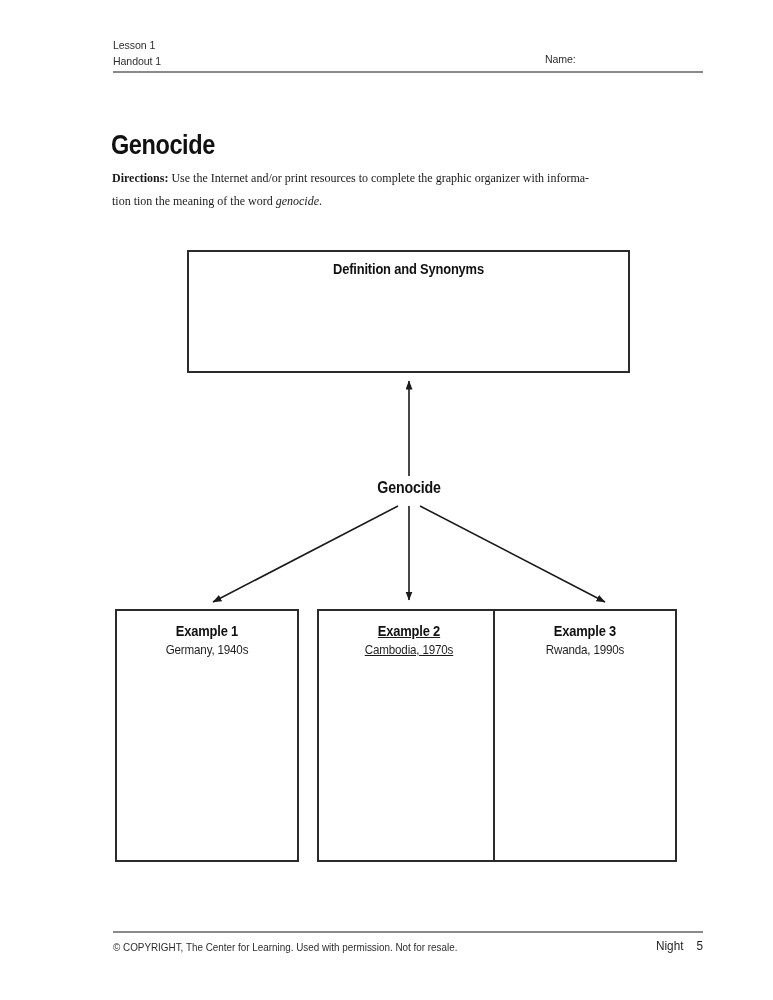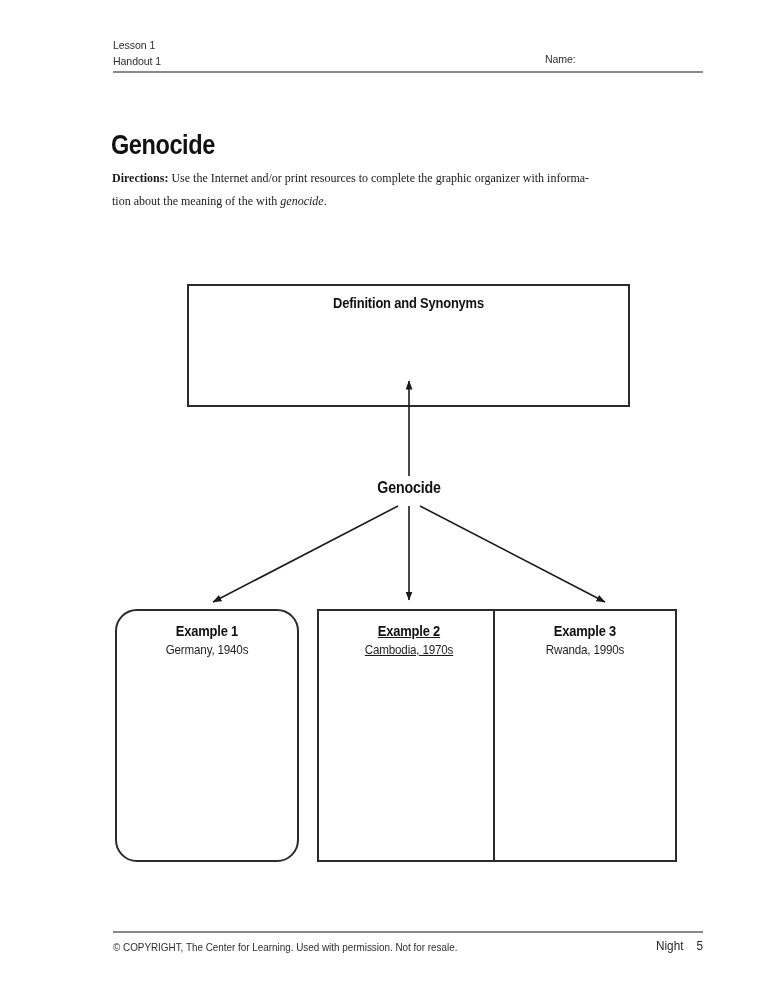--- a/index.html
+++ b/index.html
@@ -50,38 +50,38 @@
     font-family: "Liberation Serif", serif;
     font-size: 12px; line-height: 23px; color: #1a1a1a;
   }
   .directions b { font-weight: bold; }
   .directions i { font-style: italic; }
 
   
   .def-box {
     position: absolute; left: 187px; top: 250px;
     width: 443px; height: 123px;
-    border: 2px solid #2b2b2b; background: #ffffff; margin-top: 34px;
+    border: 2px solid #2b2b2b; background: #ffffff;
   }
   .box-title {
     margin-top: 8px; text-align: center;
     font-size: 15px; font-weight: bold; color: #111111;
   }
 
   .center-label {
     position: absolute; left: 309px; top: 478px; width: 200px;
     text-align: center; font-size: 16.5px; font-weight: bold; color: #111111;
   }
 
   .ex-box {
     position: absolute; top: 609px; width: 184px; height: 253px;
     border: 2px solid #2b2b2b; background: #ffffff;
     text-align: center;
   }
-  .ex-box-1 { left: 115px; border-radius: 22px; }
+  .ex-box-1 { left: 115px; }
   .ex-box-2 { left: 317px; text-decoration: underline; }
   .ex-box-3 { left: 493px; }
   .ex-title {
     margin-top: 11px; font-size: 15px; font-weight: bold; color: #111111;
   }
   .ex-sub {
     margin-top: 3px; font-size: 13.5px; color: #1f1f1f;
   }
 
   .arrows {
@@ -110,21 +110,21 @@
 
   <div class="hdr-left">
     <div>Lesson 1</div>
     <div>Handout 1</div>
   </div>
   <div class="hdr-name">Name:</div>
   <div class="rule hdr-rule"></div>
 
   <h1 class="page-title">Genocide</h1>
 
-  <p class="directions"><b>Directions:</b><span> Use the Internet and/or print resources to complete the graphic organizer with informa-</span><br><span>tion about the meaning of the with </span><i>genocide</i><span>.</span></p>
+  <p class="directions"><b>Directions:</b><span> Use the Internet and/or print resources to complete the graphic organizer with informa-</span><br><span>tion tion the meaning of the word </span><i>genocide</i><span>.</span></p>
 
   <div class="def-box">
     <div class="box-title condensed condensed-center">Definition and Synonyms</div>
   </div>
 
   <svg class="arrows" width="773" height="1000" viewBox="0 0 773 1000" xmlns="http://www.w3.org/2000/svg">
     <defs>
       <marker id="ah" markerUnits="userSpaceOnUse" markerWidth="10" markerHeight="8" refX="8.5" refY="3.5" orient="auto">
         <path d="M0,0 L9,3.5 L0,7 Z" fill="#1a1a1a"></path>
       </marker>

